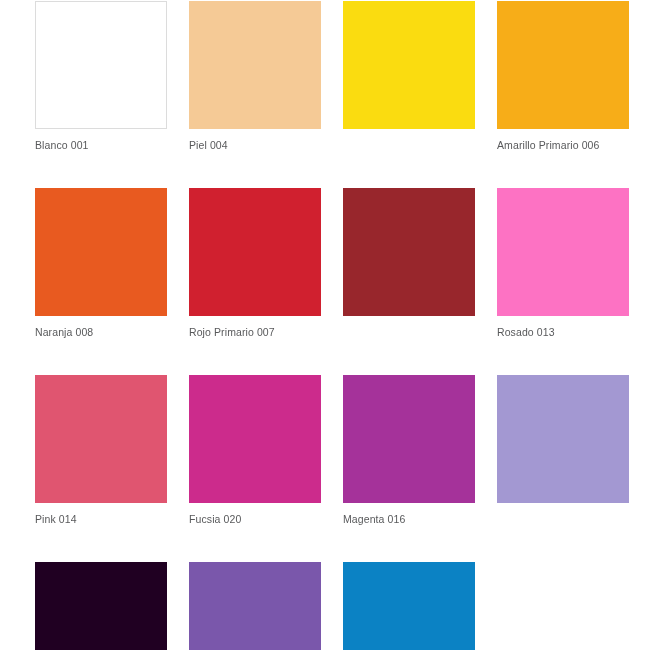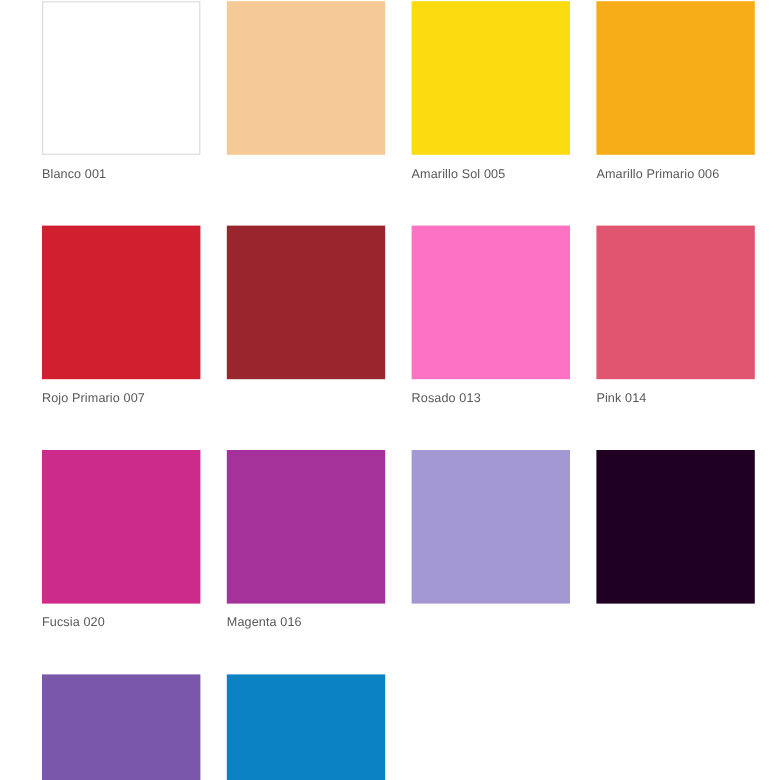--- a/index.html
+++ b/index.html
@@ -66,28 +66,32 @@
 <body>
 
 <div id="palette-sheet" style="background-color: rgb(255, 255, 255);">
   <div class="swatch-grid">
       <div class="swatch-cell">
         <div class="swatch-chip has-outline" style="background-color: rgb(255, 255, 255);"></div>
         <span class="swatch-label">Blanco 001</span>
       </div>
       <div class="swatch-cell">
         <div class="swatch-chip" style="background-color: rgb(245, 202, 150);"></div>
+        <span class="swatch-label">Piel 004</span>
       </div>
       <div class="swatch-cell">
         <div class="swatch-chip" style="background-color: rgb(250, 220, 16);"></div>
-        <span class="swatch-label">Amarillo Sol 005</span>
       </div>
       <div class="swatch-cell">
         <div class="swatch-chip" style="background-color: rgb(247, 173, 24);"></div>
         <span class="swatch-label">Amarillo Primario 006</span>
+      </div>
+      <div class="swatch-cell">
+        <div class="swatch-chip" style="background-color: rgb(232, 90, 32);"></div>
+        <span class="swatch-label">Naranja 008</span>
       </div>
       <div class="swatch-cell">
         <div class="swatch-chip" style="background-color: rgb(208, 32, 47);"></div>
         <span class="swatch-label">Rojo Primario 007</span>
       </div>
       <div class="swatch-cell">
         <div class="swatch-chip" style="background-color: rgb(152, 38, 44);"></div>
       </div>
       <div class="swatch-cell">
         <div class="swatch-chip" style="background-color: rgb(253, 114, 195);"></div>

